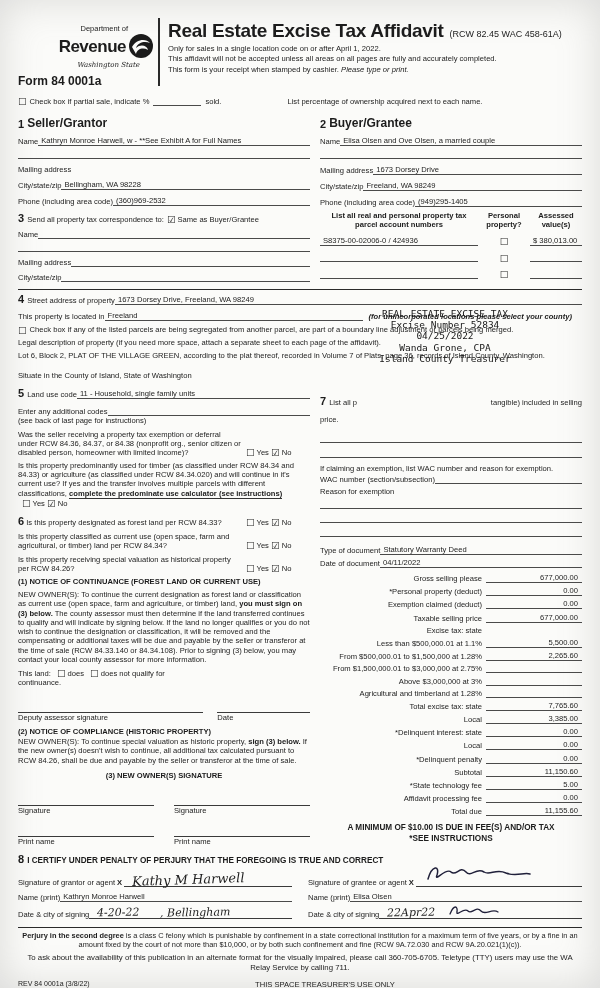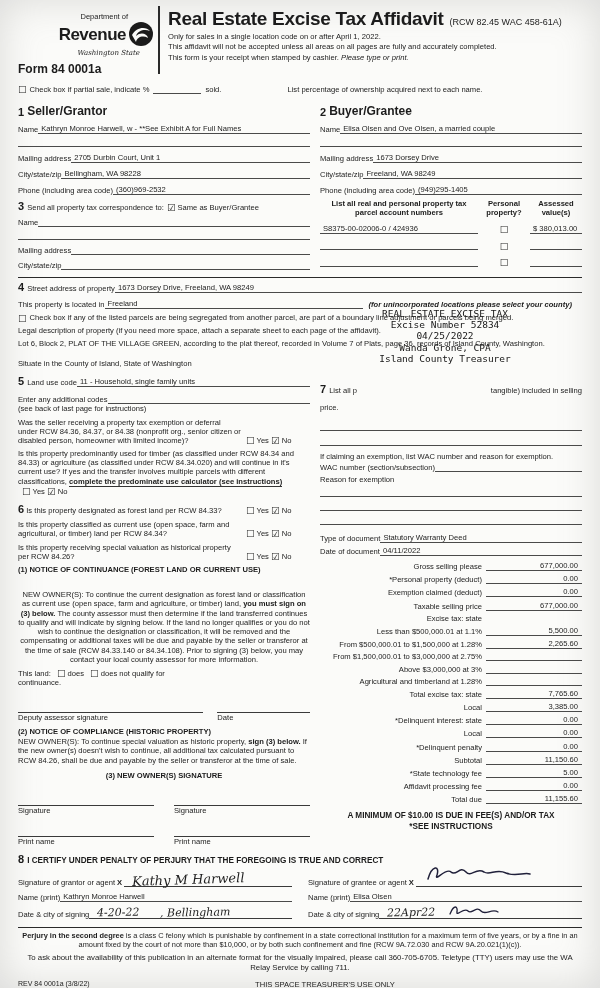--- a/index.html
+++ b/index.html
@@ -1,20 +1,20 @@
 <!DOCTYPE html>
 <html><head>
 <meta charset="utf-8">
 <style>
   html,body{margin:0;padding:0;}
   body{width:600px;height:988px;background:#eceae6;}
   .page{position:relative;width:600px;height:988px;box-sizing:border-box;
     background:#fbfbf9;box-shadow:inset 0 0 40px rgba(120,120,115,.25);
     font-family:"Liberation Sans","DejaVu Sans",sans-serif;font-size:7.6px;
-    color:#1c1c1c;padding:4px 18px 10px 18px;overflow:hidden;}
+    color:#1c1c1c;padding:16px 18px 10px 18px;overflow:hidden;}
   .line{border-bottom:1px solid #4a4a4a;}
   .row{display:flex;align-items:flex-end;}
   .lbl{white-space:nowrap;}
   .val{padding:0 3px;white-space:nowrap;}
   .flex1{flex:1;}
   .cbx{font-family:"DejaVu Sans",sans-serif;font-size:9.5px;line-height:1;position:relative;top:1px;}
   .secnum{font-weight:bold;font-size:11px;margin-right:3px;line-height:1;}
   .sectitle{font-weight:bold;font-size:12px;}
   b.inline{font-weight:bold;}
   
@@ -124,21 +124,20 @@
         <span class="secnum">1</span>
         <span class="sectitle">Seller/Grantor</span>
       </div>
       <div class="frow">
           <span class="lbl">Name</span>
         <span class="line flex1 val">Kathryn Monroe Harwell, w - **See Exhibit A for Full Names</span>
         </div>
       <div class="blankline"></div>
       <div class="frow">
           <span class="lbl">Mailing address</span>
-        <span class="line flex1 val">2705 Durbin Court, Unit 1</span>
         </div>
       <div class="frow">
           <span class="lbl">City/state/zip</span>
         <span class="line flex1 val">Bellingham, WA 98228</span>
         </div>
       <div class="frow">
           <span class="lbl">Phone (including area code)</span>
         <span class="line flex1 val">(360)969-2532</span>
         </div>
     </div>
@@ -310,21 +309,21 @@
         <span class="qtext">Is this property receiving special valuation as historical property per RCW 84.26?</span>
         <span class="yn">
           <span class="cbx">☐</span>
           <span>Yes</span>
           <span class="cbx">☑</span>
           <span>No</span>
         </span>
       </div>
 
       <div class="ctitle">(1) NOTICE OF CONTINUANCE (FOREST LAND OR CURRENT USE)</div>
-      <div class="para" style="margin-top:16px;text-align:center;">
+      <div class="para" style="margin-top:4px;">
         <span>NEW OWNER(S): To continue the current designation as forest land or classification as current use (open space, farm and agriculture, or timber) land, </span><b class="inline">you must sign on (3) below.</b><span> The county assessor must then determine if the land transferred continues to qualify and will indicate by signing below. If the land no longer qualifies or you do not wish to continue the designation or classification, it will be removed and the compensating or additional taxes will be due and payable by the seller or transferor at the time of sale (RCW 84.33.140 or 84.34.108). Prior to signing (3) below, you may contact your local county assessor for more information.</span>
       </div>
       <div class="row" style="margin-top:4px;gap:6px;">
         <span>This land:</span>
         <span><span class="cbx">☐</span> <span>does</span></span>
         <span><span class="cbx">☐</span> <span>does not qualify for</span></span>
       </div>
       <div>continuance.</div>
 
       <div class="row" style="margin-top:14px;gap:14px;">

